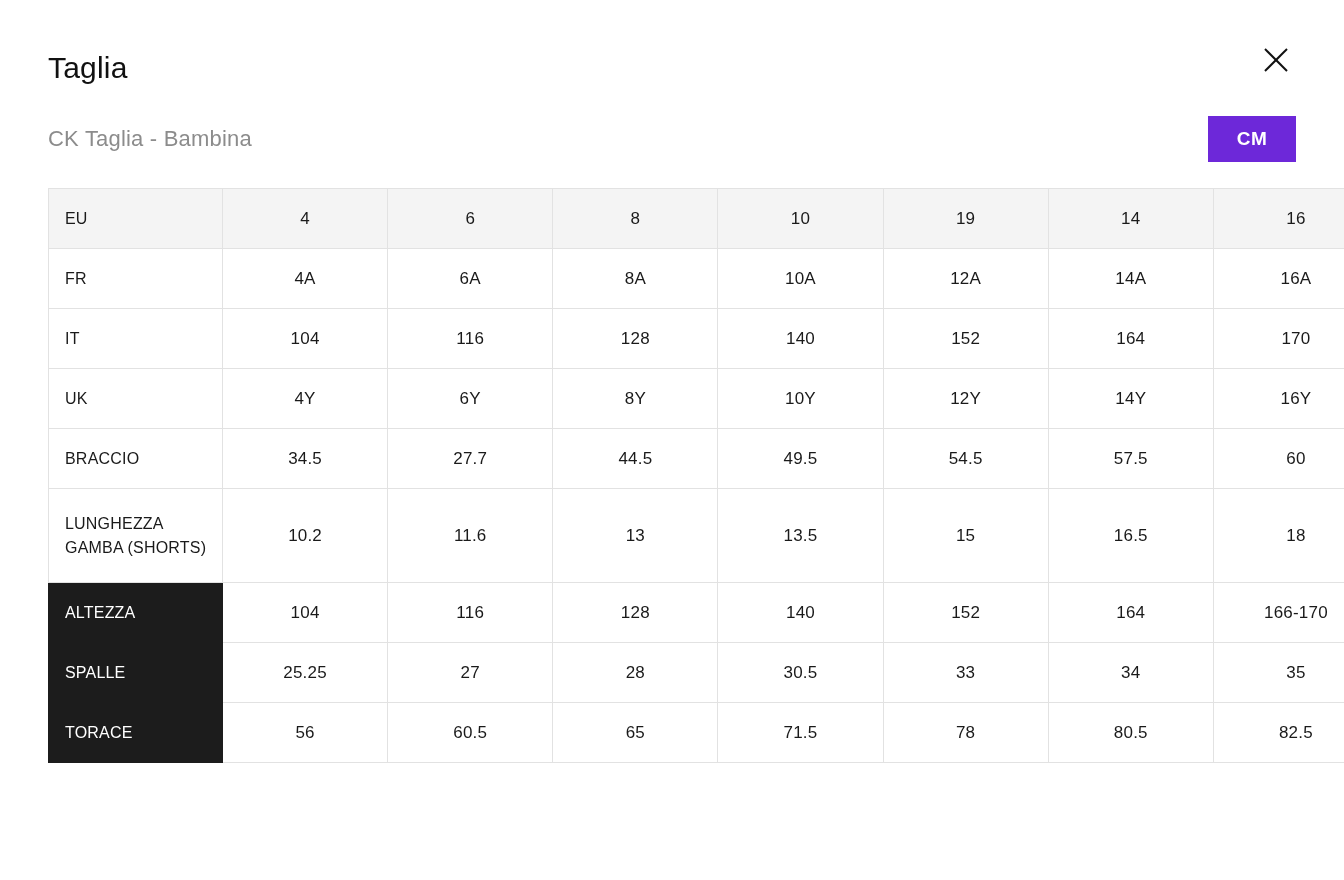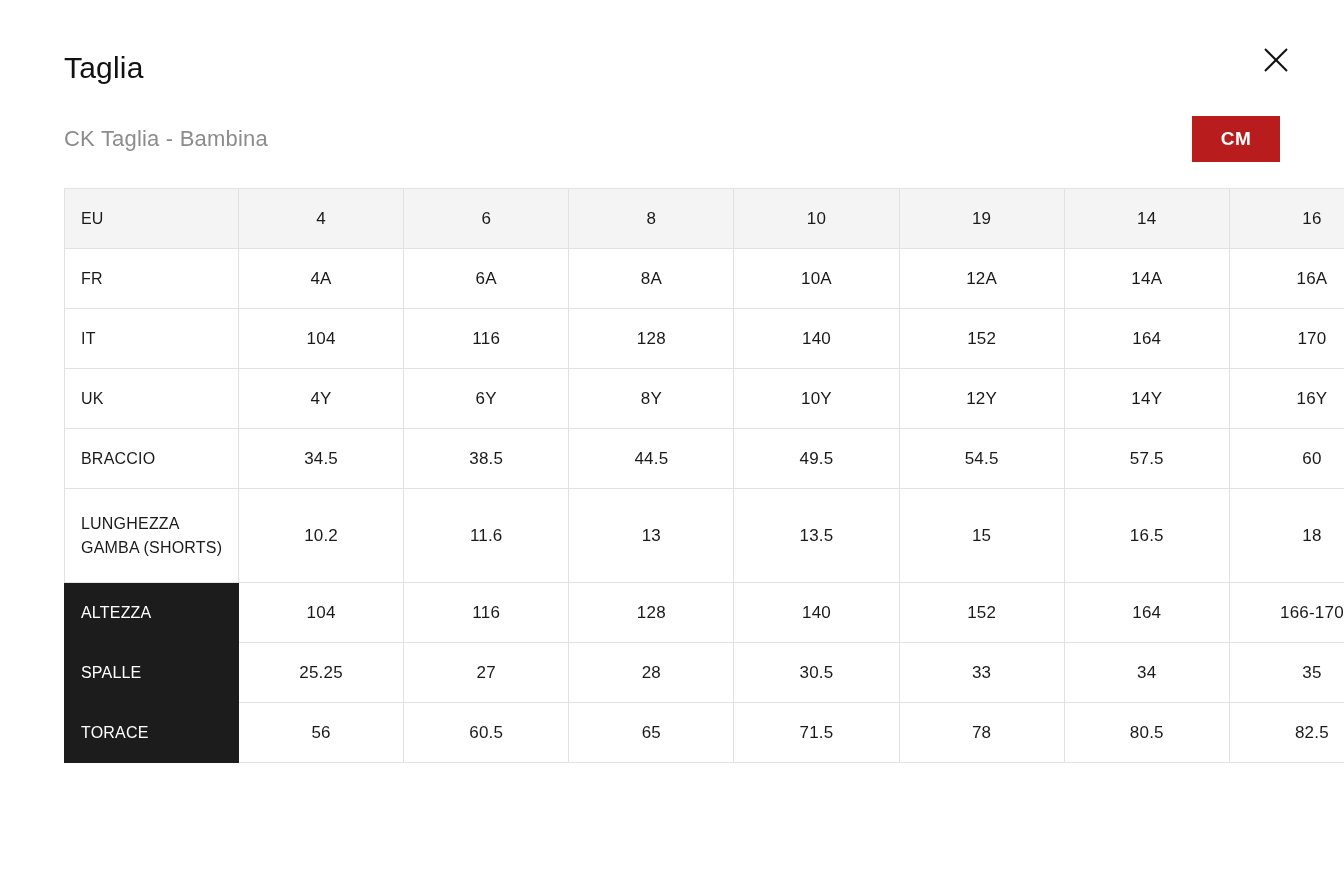--- a/index.html
+++ b/index.html
@@ -9,21 +9,21 @@
     width: 1344px;
     height: 880px;
     background: #ffffff;
     font-family: "Liberation Sans", sans-serif;
     color: #1a1a1a;
   }
   .modal {
     position: relative;
     width: 1344px;
     height: 880px;
-    padding: 0 64px;
+    padding: 0 48px;
     background: #ffffff;
   }
   .close-btn {
     position: absolute;
     top: 40px;
     right: 48px;
     width: 40px;
     height: 40px;
     border: none;
     background: transparent;
@@ -49,21 +49,21 @@
     justify-content: space-between;
     margin-top: 30px;
   }
   .subtitle {
     font-size: 22px;
     color: #8c8c8c;
     font-weight: 400;
     letter-spacing: 0.2px;
   }
   .unit-toggle {
-    background: #b91c1c;
+    background: #6d28d9;
     color: #ffffff;
     font-size: 19px;
     font-weight: 700;
     letter-spacing: 0.5px;
     border: none;
     padding: 12px 28px;
     min-width: 88px;
     text-align: center;
     cursor: pointer;
     font-family: "Liberation Sans", sans-serif;
@@ -162,21 +162,21 @@
           <td>6Y</td>
           <td>8Y</td>
           <td>10Y</td>
           <td>12Y</td>
           <td>14Y</td>
           <td>16Y</td>
         </tr>
         <tr>
           <td class="rowhead">BRACCIO</td>
           <td>34.5</td>
-          <td>38.5</td>
+          <td>27.7</td>
           <td>44.5</td>
           <td>49.5</td>
           <td>54.5</td>
           <td>57.5</td>
           <td>60</td>
         </tr>
         <tr class="tall">
           <td class="rowhead">LUNGHEZZA GAMBA (SHORTS)</td>
           <td>10.2</td>
           <td>11.6</td>

